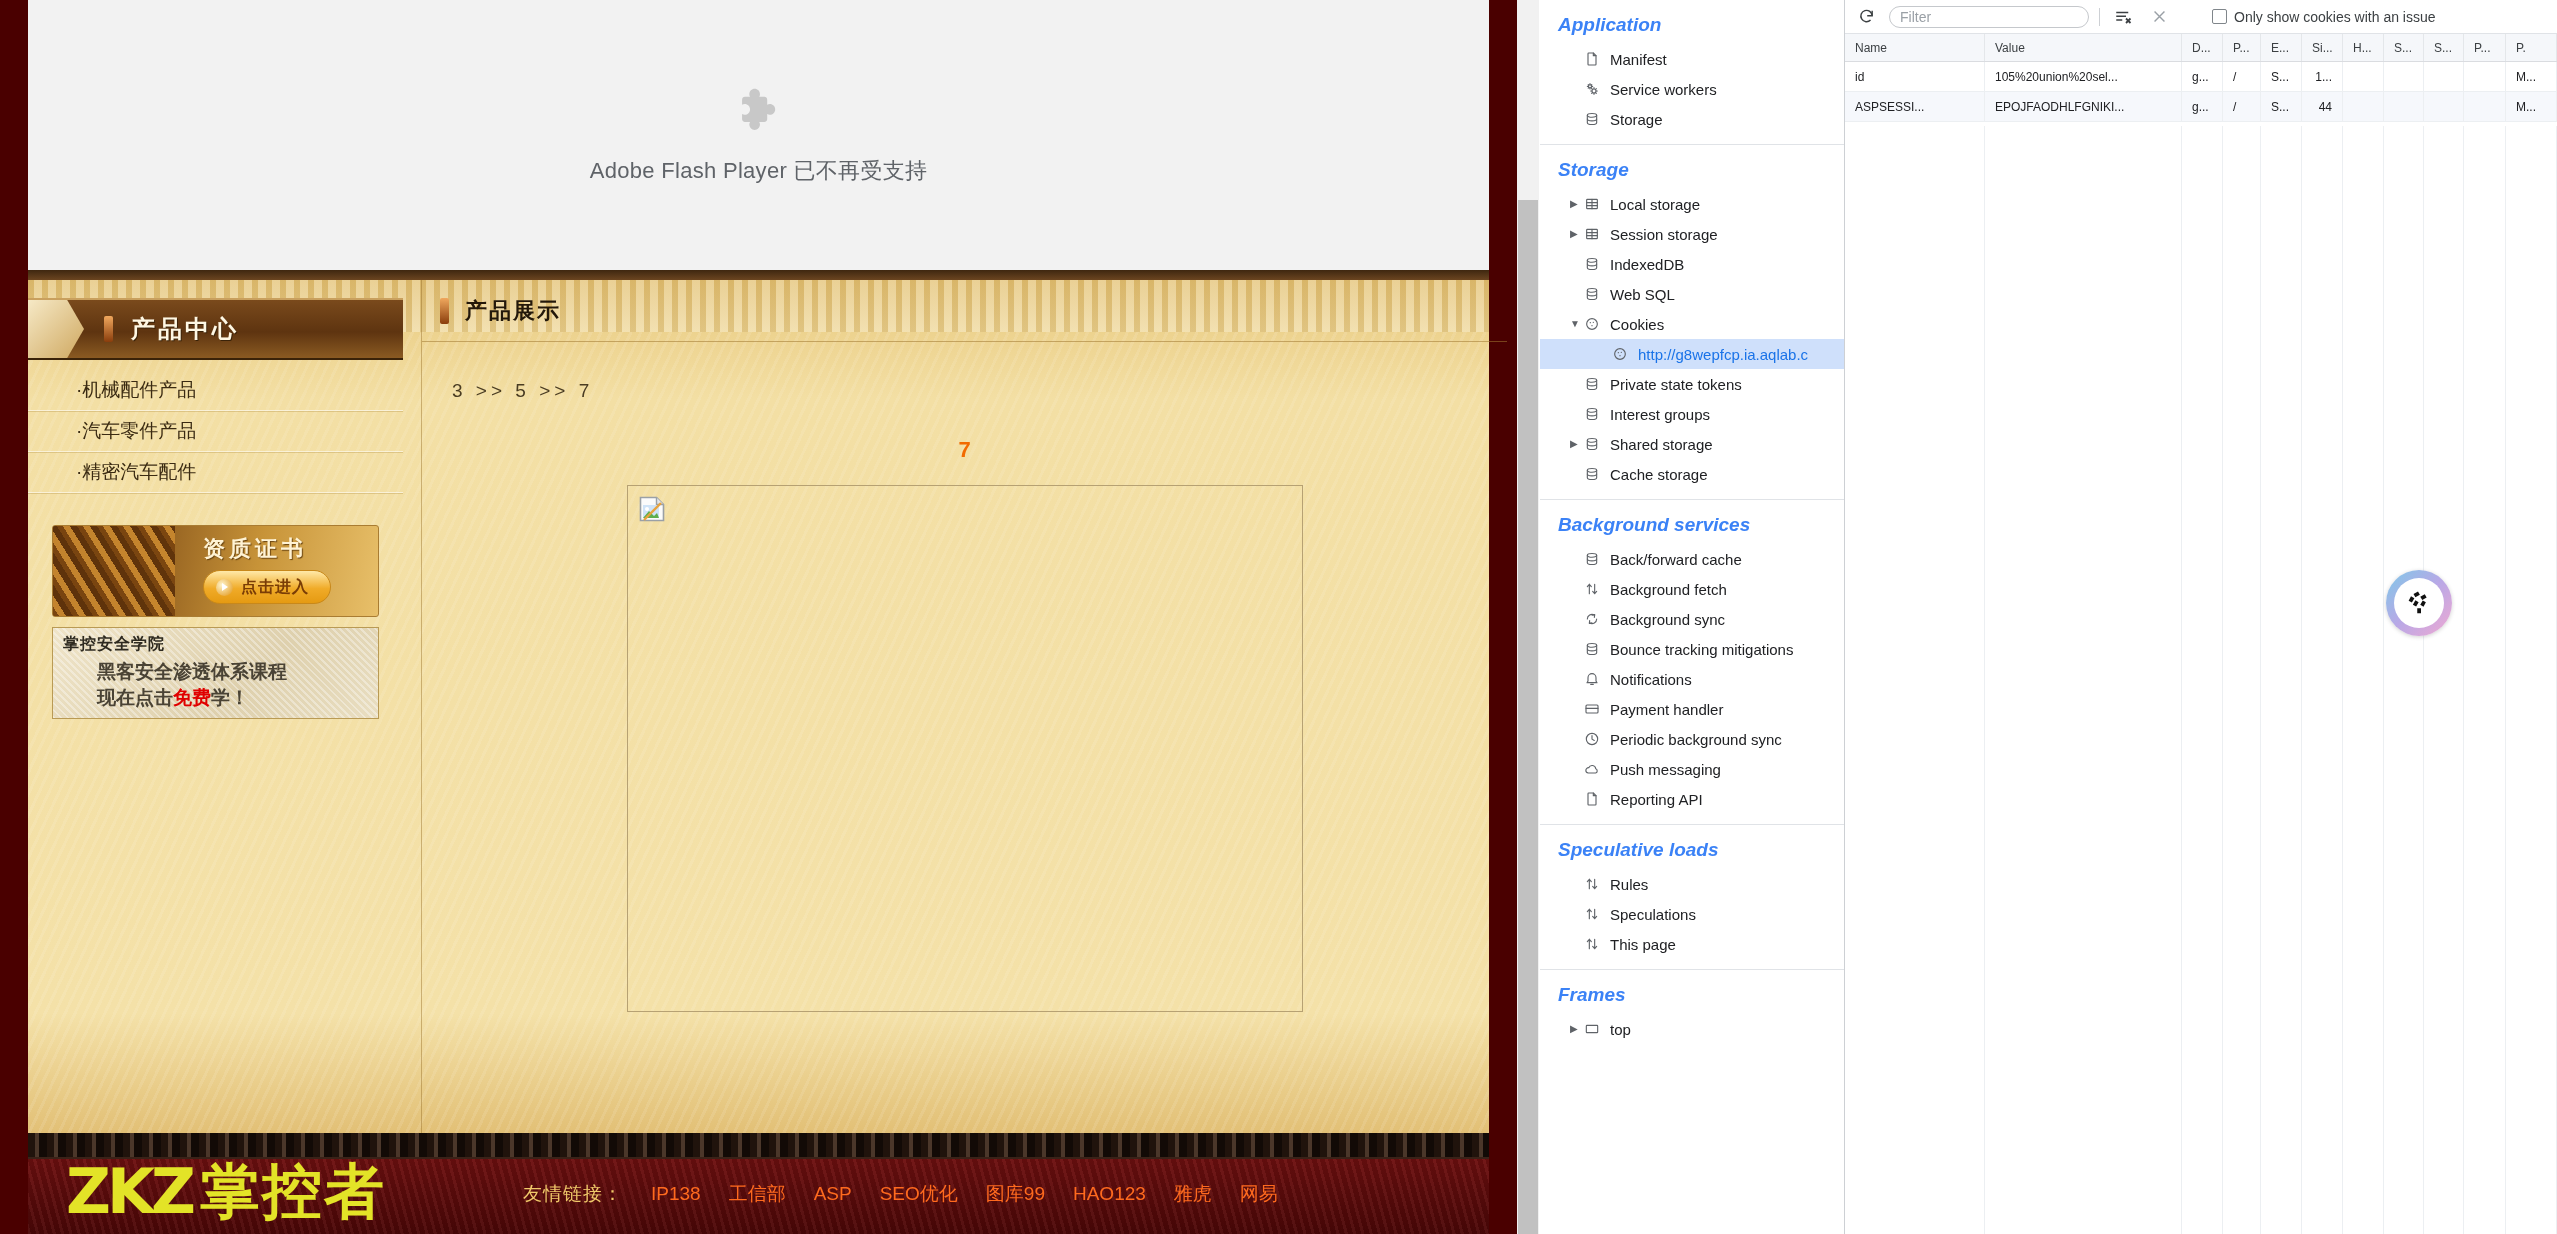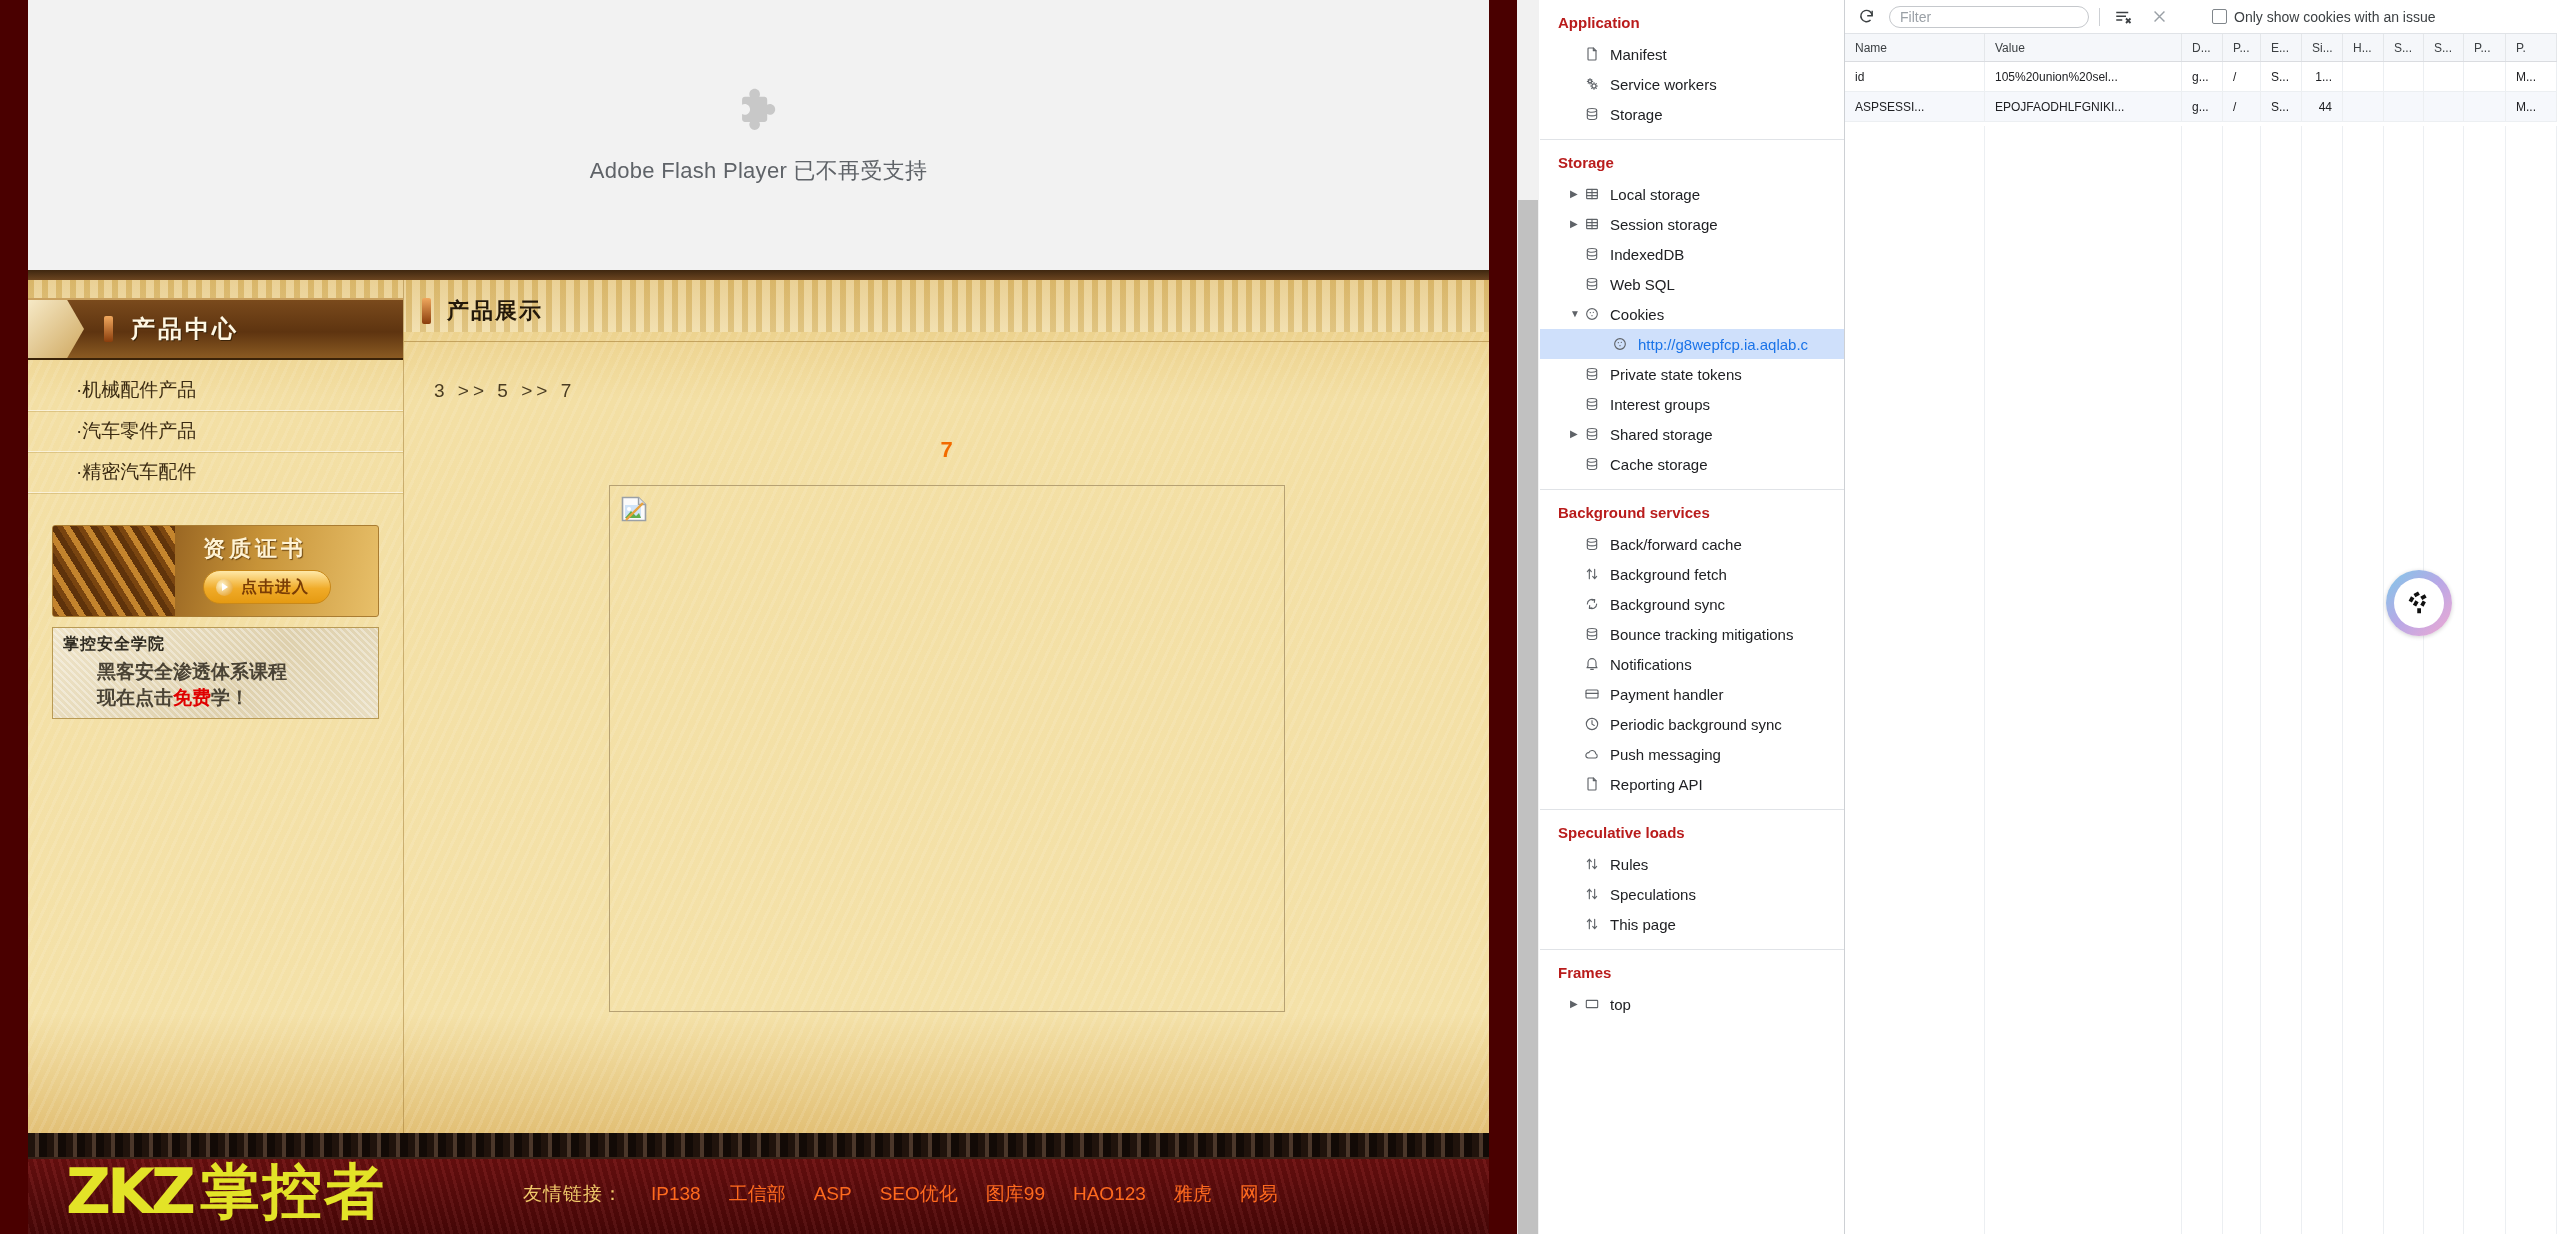--- a/index.html
+++ b/index.html
@@ -94,21 +94,21 @@
       repeating-linear-gradient(45deg, rgba(255,255,255,.35) 0 2px, rgba(0,0,0,0) 2px 5px),
       linear-gradient(135deg,#efe4c8,#ded0ad 60%, #e9dec1);
     padding:6px 10px; position:relative;
   }
   .course-brand { font-size:16px; font-weight:bold; color:#2e2a20; letter-spacing:1px; }
   .course-l1 { margin-top:4px; padding-left:34px; font-size:19px; font-weight:bold; color:#4a4335; }
   .course-l2 { padding-left:34px; font-size:19px; font-weight:bold; color:#4a4335; }
   .course-l2 em { font-style:normal; color:#e00000; }
 
   
-  .rcol { position:absolute; left:403px; top:280px; width:1086px; height:853px;
+  .rcol { position:absolute; left:421px; top:280px; width:1086px; height:853px;
     border-left:1px solid rgba(150,110,40,.45); }
   .prod-head { height:62px; display:flex; align-items:center; padding-left:18px;
     border-bottom:1px solid rgba(160,120,50,.55); }
   .prod-head .head-bullet { margin-left:0; }
   .prod-title { margin-left:16px; font-size:22px; font-weight:bold; color:#23180a; letter-spacing:2px; }
   .crumb { margin:38px 0 0 30px; font-size:19px; color:#4a3c22; letter-spacing:4px; }
   .pid { margin-top:35px; text-align:center; font-size:22px; font-weight:bold; color:#f26a00; }
   .imgbox { margin:22px auto 0; width:676px; height:527px; border:1px solid #b6a173;
     background:transparent; position:relative; }
   .broken-img { position:absolute; left:11px; top:10px; }
@@ -138,21 +138,21 @@
   .page-scrollbar { position:absolute; left:1517px; top:0; width:22px; height:1234px; background:#f1f1f1; }
   .page-scroll-thumb { position:absolute; left:1518px; top:200px; width:20px; height:1034px; background:#c1c1c1; }
 
   
   .devtools { position:absolute; left:1540px; top:0; width:1017px; height:1234px; background:#fff;
     font-family:"Liberation Sans", sans-serif; }
   .dt-sidebar { position:absolute; left:0; top:0; width:305px; height:1234px;
     background:#fff; border-right:1px solid #cdd0d4; overflow:hidden; }
   .dt-group { border-bottom:1px solid #e0e3e7; padding:8px 0 10px; }
   .dt-group.last { border-bottom:none; }
-  .dt-group-title { font-size:15px; font-weight:bold; color:#b91c1c; padding:6px 0 8px 18px; }
+  .dt-group-title { font-size:19px; font-weight:bold; color:#3b82f6; padding:6px 0 8px 18px;font-style:italic; }
   .dt-row { height:30px; display:flex; align-items:center; padding-left:18px; font-size:15px; color:#202124; }
   .dt-row.selected { background:#cfe0fb; }
   .dt-row.indent1 { padding-left:30px; }
   .dt-row.indent2 { padding-left:58px; }
   .tri { width:14px; flex:none; color:#5f6368; font-size:10px; line-height:1; }
   .tri.empty { visibility:hidden; }
   .dt-ico { width:26px; flex:none; display:flex; align-items:center; justify-content:flex-start; color:#5f6368; }
   .dt-label { white-space:nowrap; }
   .dt-row.selected .dt-label { color:#1a73e8; }
 

